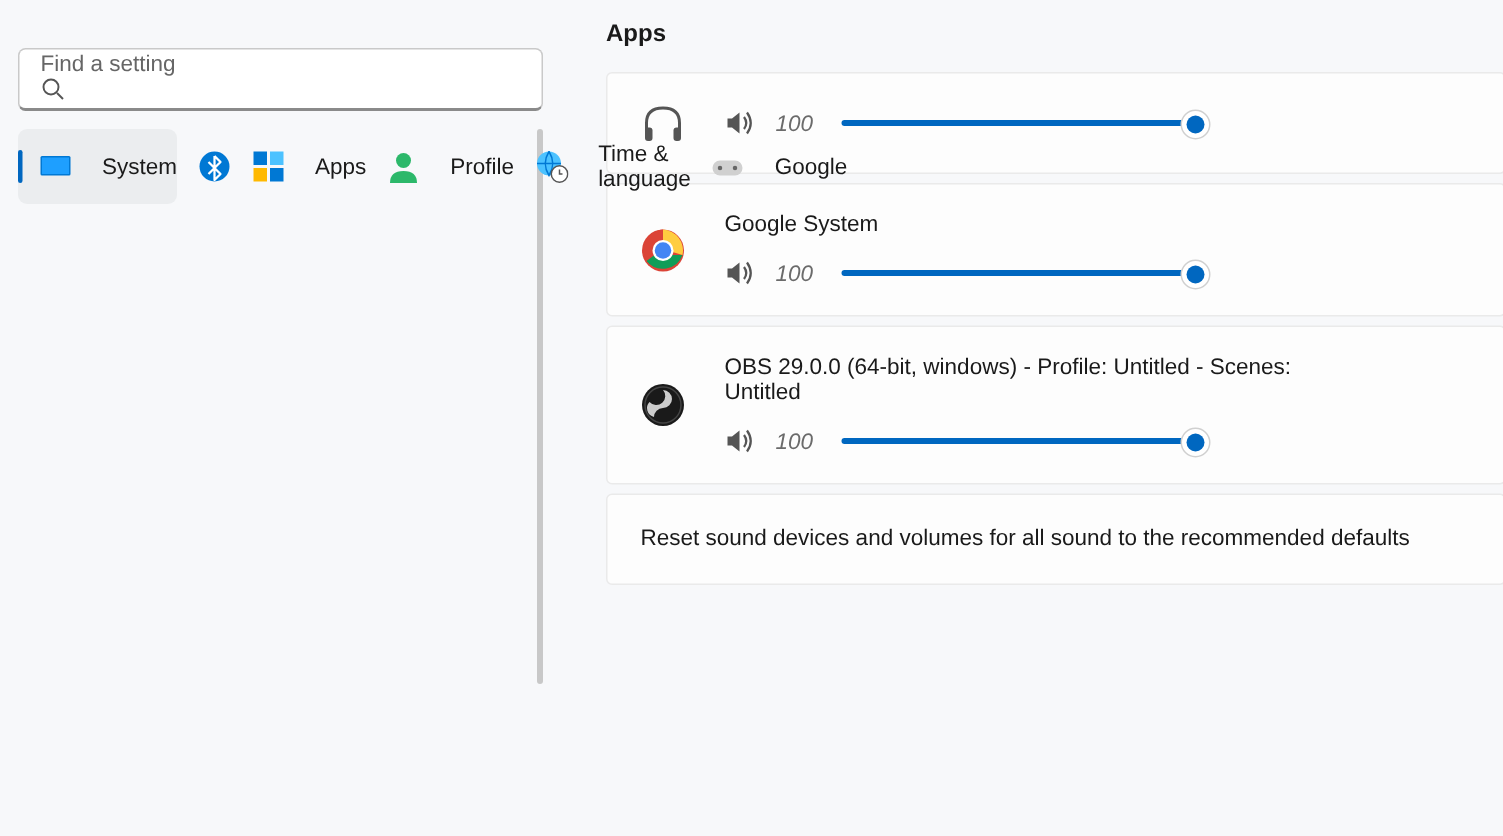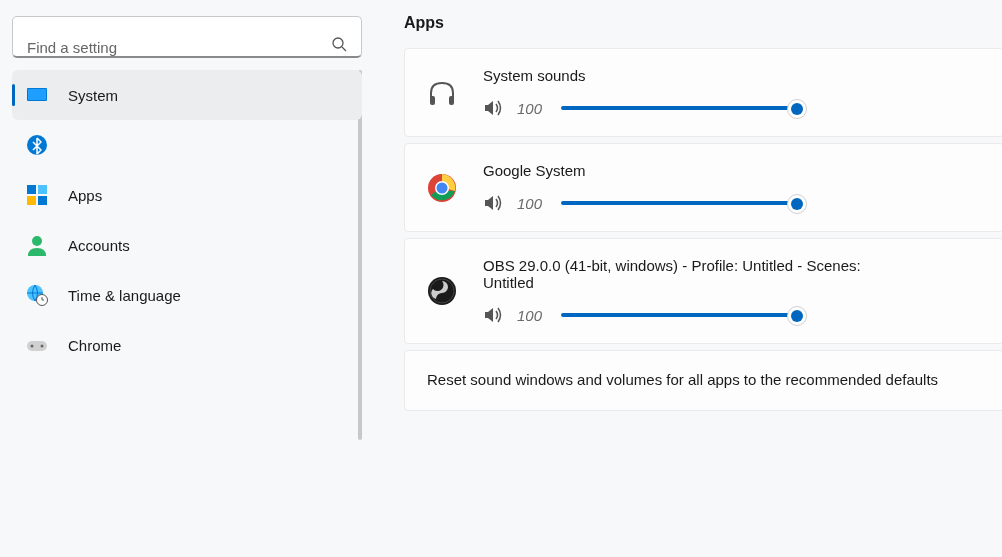--- a/index.html
+++ b/index.html
@@ -22,38 +22,39 @@
     }
     .search-box {
       position: relative;
       width: 350px;
       height: 42px;
       background: #fff;
       border: 1px solid #c9c9c9;
       border-bottom: 2px solid #8a8a8a;
       border-radius: 5px;
       display: flex;
-      align-items: flex-end;
+      align-items: flex-start;
       padding: 0 14px;
-      margin-top: 4px;
+      margin-top: 20px;
+      flex-direction: column;
     }
     .search-box input {
       flex: 1;
       border: none;
       outline: none;
       font-size: 15px;
       color: #444;
       background: transparent;
     }
     .search-box input::placeholder { color: #666; }
     .search-icon-svg { width: 16px; height: 16px; }
     .nav {
       width: 350px;
       display: flex;
-      flex-direction: column;
+      flex-direction: row;
       position: relative;
     }
     .scrollbar-track {
       position: absolute;
       right: 0;
       top: 0;
       width: 4px;
       height: 370px;
       background: #c8c8c8;
       border-radius: 2px;
@@ -221,21 +222,21 @@
       <span>Apps</span>
     </div>
 
     <div class="nav-item">
       <span class="nav-icon">
         <svg viewBox="0 0 22 22">
             <circle cx="11" cy="7" r="5" fill="#2cb86a"></circle>
             <path d="M2 22 Q2 14 11 14 Q20 14 20 22 Z" fill="#2cb86a"></path>
           </svg>
       </span>
-      <span>Accounts</span>
+      <span>Profile</span>
     </div>
 
     <div class="nav-item">
       <span class="nav-icon">
         <svg viewBox="0 0 22 22">
             <circle cx="9" cy="9" r="8" fill="#4cc2ff"></circle>
             <path d="M1 9 H17 M9 1 Q14 9 9 17 Q4 9 9 1" stroke="#0078d4" stroke-width="1" fill="none"></path>
             <circle cx="16" cy="16" r="5.5" fill="#fff" stroke="#555"></circle>
             <path d="M16 13 V16 H18" stroke="#555" stroke-width="1" fill="none"></path>
           </svg>
@@ -244,39 +245,38 @@
     </div>
 
     <div class="nav-item">
       <span class="nav-icon">
         <svg viewBox="0 0 22 22">
             <rect x="1" y="7" width="20" height="10" rx="5" fill="#d0d0d0"></rect>
             <circle cx="6" cy="12" r="1.5" fill="#666"></circle>
             <circle cx="16" cy="12" r="1.5" fill="#666"></circle>
           </svg>
       </span>
-      <span>Chrome</span>
+      <span>Google</span>
     </div>
 
   </div>
 </div>
 
 <div class="content">
   <div class="section-title">Apps</div>
 
   <div class="card">
     <span class="app-icon">
       <svg viewBox="0 0 30 30" fill="none" stroke="#555" stroke-width="2">
           <path d="M4 20 V15 Q4 5 15 5 Q26 5 26 15 V20"></path>
           <rect x="3" y="18" width="5" height="9" rx="2" fill="#555" stroke="none"></rect>
           <rect x="22" y="18" width="5" height="9" rx="2" fill="#555" stroke="none"></rect>
         </svg>
     </span>
     <div class="card-body">
-      <div class="app-name">System sounds</div>
       <div class="volume-row">
         <span class="vol-icon">
           <svg viewBox="0 0 20 20" fill="none" stroke="#555" stroke-width="1.5">
               <path d="M2 7 H5 L10 3 V17 L5 13 H2 Z" fill="#555" stroke="none"></path>
               <path d="M13 6 Q16 10 13 14"></path>
               <path d="M15 3 Q20 10 15 17"></path>
             </svg>
         </span>
         <span class="vol-value">100</span>
         <div class="slider">
@@ -319,34 +319,34 @@
 
   <div class="card">
     <span class="app-icon">
       <svg viewBox="0 0 30 30">
           <circle cx="15" cy="15" r="14" fill="#1a1a1a"></circle>
           <circle cx="15" cy="15" r="12" fill="none" stroke="#444" stroke-width="1"></circle>
           <path d="M15 5 a6 6 0 0 1 0 12 a6 6 0 0 0 -6 6 a6 6 0 0 1 -3 -10 a6 6 0 0 0 9 -8" fill="#ccc"></path>
         </svg>
     </span>
     <div class="card-body">
-      <div class="app-name" style="max-width:430px">OBS 29.0.0 (41-bit, windows) - Profile: Untitled - Scenes: Untitled</div>
+      <div class="app-name" style="max-width:430px">OBS 29.0.0 (64-bit, windows) - Profile: Untitled - Scenes: Untitled</div>
       <div class="volume-row">
         <span class="vol-icon">
           <svg viewBox="0 0 20 20" fill="none" stroke="#555" stroke-width="1.5">
               <path d="M2 7 H5 L10 3 V17 L5 13 H2 Z" fill="#555" stroke="none"></path>
               <path d="M13 6 Q16 10 13 14"></path>
               <path d="M15 3 Q20 10 15 17"></path>
             </svg>
         </span>
         <span class="vol-value">100</span>
         <div class="slider">
           <div class="slider-track"></div>
           <div class="slider-thumb"></div>
         </div>
       </div>
     </div>
   </div>
 
   <div class="reset-card">
-    <span>Reset sound windows and volumes for all apps to the recommended defaults</span>
+    <span>Reset sound devices and volumes for all sound to the recommended defaults</span>
   </div>
 </div>
 
 </body></html>

